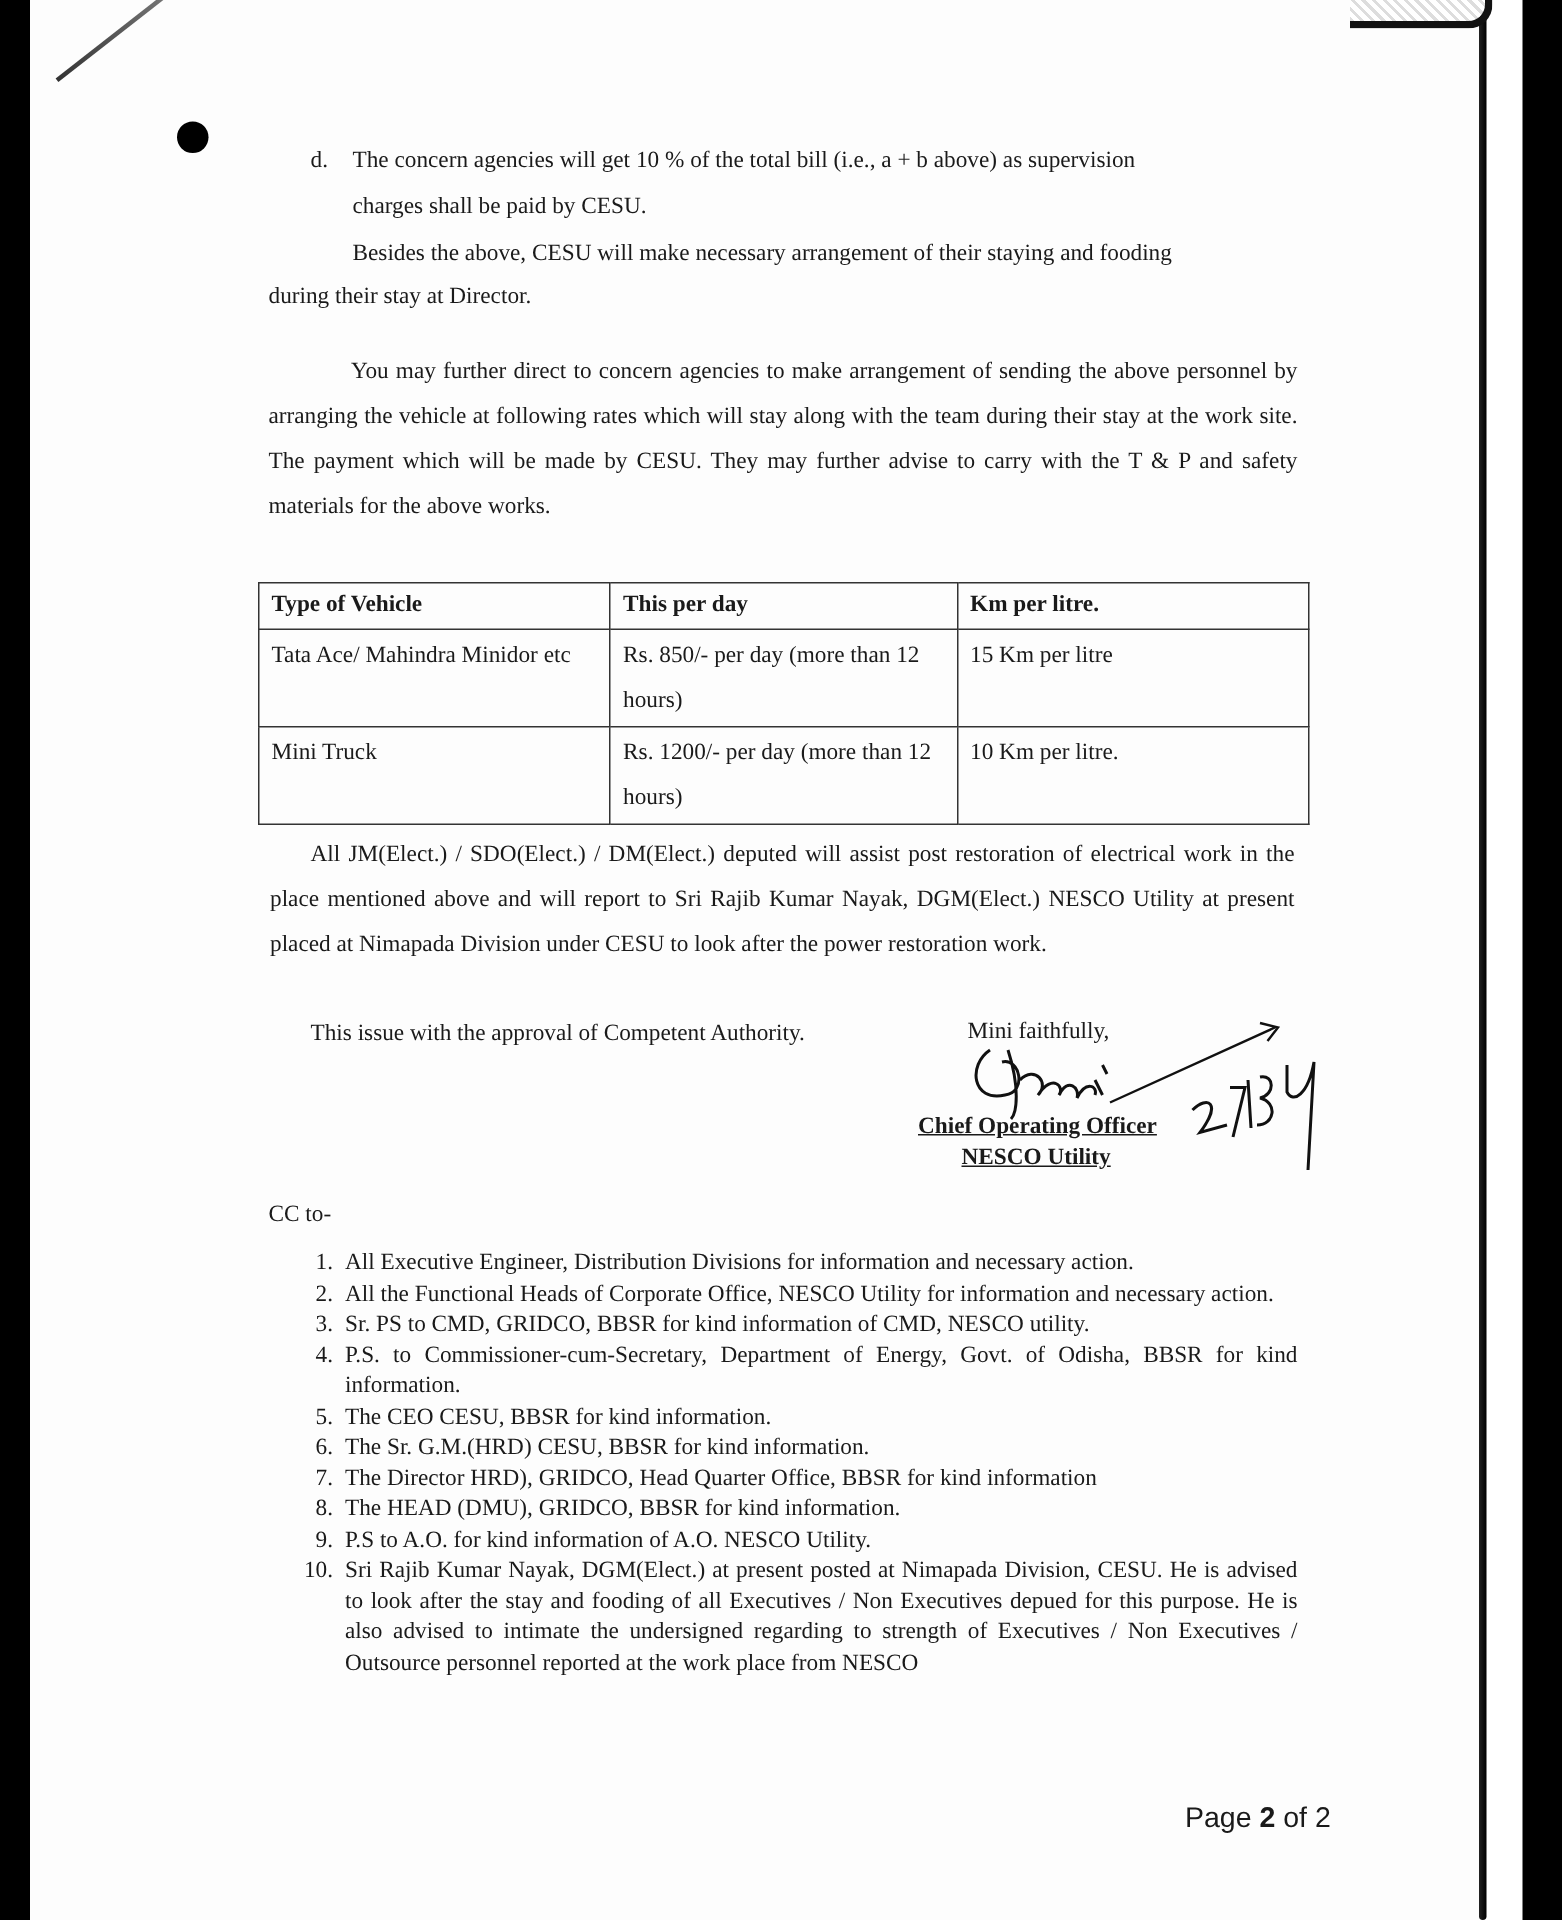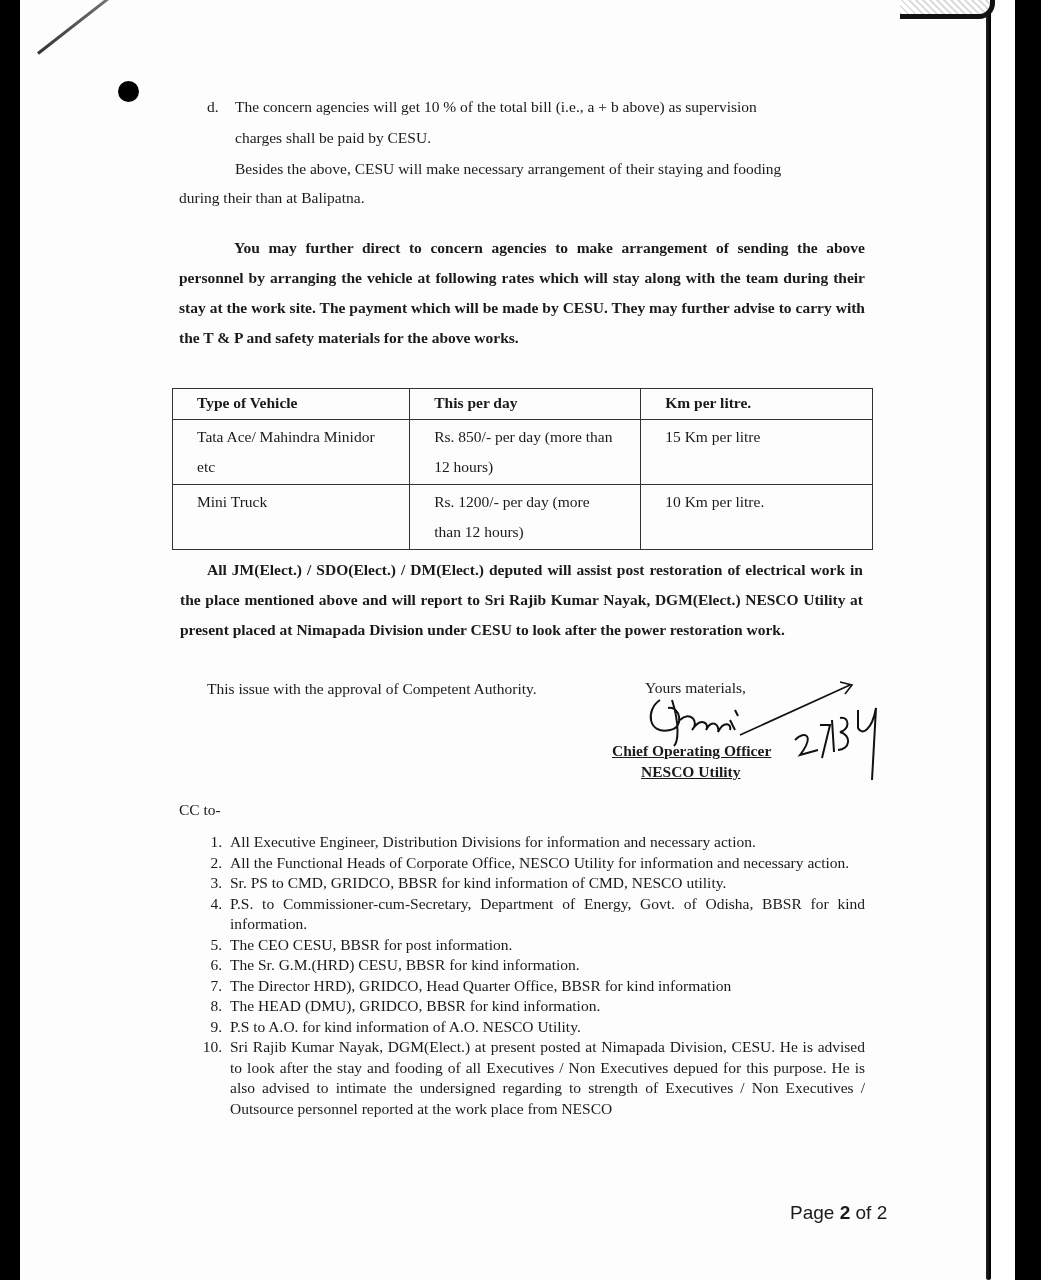--- a/index.html
+++ b/index.html
@@ -27,28 +27,28 @@
       position: absolute; left: 38px; top: 52px; width: 140px; height: 3px;
       background: linear-gradient(to right, #333, #999);
       transform: rotate(-38deg); transform-origin: left center;
     }
     .punch-dot {
       position: absolute; left: 118px; top: 81px; width: 21px; height: 21px;
       border-radius: 50%; background: #000;
     }
     .doc { position: absolute; left: 0; top: 0; width: 1041px; }
     .line { position: absolute; font-size: 15.5px; white-space: nowrap; font-family: "Liberation Serif", "DejaVu Serif", serif; }
-    .para { position: absolute; font-size: 15.5px; line-height: 30px; font-family: "Liberation Serif", "DejaVu Serif", serif; text-align: justify; font-weight: bold; }
+    .para { position: absolute; font-size: 15.5px; line-height: 30px; font-family: "Liberation Serif", "DejaVu Serif", serif; text-align: justify; }
 
     table.veh {
       position: absolute; left: 172px; top: 388px; width: 701px;
       border-collapse: collapse; font-family: "Liberation Serif", "DejaVu Serif", serif; font-size: 15.5px;
     }
     table.veh td, table.veh th {
-      border: 1.5px solid #333; vertical-align: top; padding: 2px 24px; text-align: left; line-height: 30px;
+      border: 1.5px solid #333; vertical-align: top; padding: 2px 8px; text-align: left; line-height: 30px;
     }
     table.veh th { font-weight: bold; height: 26px; line-height: 24px; }
     .c1 { width: 218px; } .c2 { width: 215px; } .c3 { width: 218px; }
 
     .sig-block { position: absolute; font-family: "Liberation Serif", "DejaVu Serif", serif; font-size: 15.5px; }
     .sig-title { font-weight: bold; text-decoration: underline; }
     .signature { position: absolute; left: 640px; top: 680px; width: 280px; height: 100px; }
 
     .cc-list { position: absolute; left: 200px; top: 832px; width: 665px; margin: 0; padding: 0; list-style: none;
       font-family: "Liberation Serif", "DejaVu Serif", serif; font-size: 15.5px; line-height: 20.5px; }
@@ -69,21 +69,21 @@
 <div class="fold-line"></div>
 <div class="punch-dot"></div>
 
 <div class="doc">
 
   <span class="line" style="left:207px; top:98px;">d.</span>
   <span class="line" style="left:235px; top:98px; width:628px; text-align:justify;">The concern agencies will get 10 % of the total bill (i.e., a + b above) as supervision</span>
   <span class="line" style="left:235px; top:129px;">charges shall be paid by CESU.</span>
 
   <span class="line" style="left:235px; top:160px;">Besides the above, CESU will make necessary arrangement of their staying and fooding</span>
-  <span class="line" style="left:179px; top:189px;">during their than at Balipatna.</span>
+  <span class="line" style="left:179px; top:189px;">during their stay at Director.</span>
 
   <p class="para" style="left:179px; top:233px; width:686px; margin:0; text-indent:55px;">You may further direct to concern agencies to make arrangement of sending the above personnel by arranging the vehicle at following rates which will stay along with the team during their stay at the work site. The payment which will be made by CESU. They may further advise to carry with the T &amp; P and safety materials for the above works.</p>
 
   <table class="veh">
     <tbody>
         <tr>
       <th class="c1">Type of Vehicle</th>
       <th class="c2">This per day</th>
       <th class="c3">Km per litre.</th>
     </tr>
@@ -97,39 +97,39 @@
       <td>Rs. 1200/- per day (more than 12 hours)</td>
       <td>10 Km per litre.</td>
     </tr>
   </tbody>
     </table>
 
   <p class="para" style="left:180px; top:555px; width:683px; margin:0; text-indent:27px;">All JM(Elect.) / SDO(Elect.) / DM(Elect.) deputed will assist post restoration of electrical work in the place mentioned above and will report to Sri Rajib Kumar Nayak, DGM(Elect.) NESCO Utility at present placed at Nimapada Division under CESU to look after the power restoration work.</p>
 
   <span class="line" style="left:207px; top:680px;">This issue with the approval of Competent Authority.</span>
 
-  <span class="sig-block" style="left:645px; top:679px;">Yours materials,</span>
+  <span class="sig-block" style="left:645px; top:679px;">Mini faithfully,</span>
 
   <svg class="signature" viewBox="0 0 280 100">
     <path d="M20 20 C 5 30, 8 55, 30 50 C 45 48, 40 25, 28 28 M32 20 C 40 45, 38 62, 34 66 M40 40 C 50 30, 60 42, 52 50 C 62 35, 70 45, 66 50 C 72 38, 80 45, 78 52 C 84 40, 92 44, 90 50 M90 40 L95 50 M95 30 L98 36" stroke="#111" stroke-width="2" fill="none"></path>
     <path d="M100 55 L 210 5 M200 2 L212 5 L205 14" stroke="#111" stroke-width="1.6" fill="none"></path>
     <path d="M155 60 C 165 50, 175 55, 160 75 L 178 70 M180 45 L 190 45 L 182 78 M192 40 L 194 72 M200 38 C 210 36, 210 50, 200 52 C 212 55, 210 70, 198 70 M218 30 L 218 48 C 222 56, 232 50, 236 28 L 232 100" stroke="#111" stroke-width="2" fill="none"></path>
   </svg>
 
   <span class="sig-block sig-title" style="left:612px; top:742px;">Chief Operating Officer</span>
   <span class="sig-block sig-title" style="left:641px; top:763px;text-align:right;">NESCO Utility</span>
 
   <span class="line" style="left:179px; top:801px;">CC to-</span>
 
   <ol class="cc-list">
     <li><span class="cc-num">1.</span><span>All Executive Engineer, Distribution Divisions for information and necessary action.</span></li>
     <li><span class="cc-num">2.</span><span>All the Functional Heads of Corporate Office, NESCO Utility for information and necessary action.</span></li>
     <li><span class="cc-num">3.</span><span>Sr. PS to CMD, GRIDCO, BBSR for kind information of CMD, NESCO utility.</span></li>
     <li><span class="cc-num">4.</span><span>P.S. to Commissioner-cum-Secretary, Department of Energy, Govt. of Odisha, BBSR for kind information.</span></li>
-    <li><span class="cc-num">5.</span><span>The CEO CESU, BBSR for post information.</span></li>
+    <li><span class="cc-num">5.</span><span>The CEO CESU, BBSR for kind information.</span></li>
     <li><span class="cc-num">6.</span><span>The Sr. G.M.(HRD) CESU, BBSR for kind information.</span></li>
     <li><span class="cc-num">7.</span><span>The Director HRD), GRIDCO, Head Quarter Office, BBSR for kind information</span></li>
     <li><span class="cc-num">8.</span><span>The HEAD (DMU), GRIDCO, BBSR for kind information.</span></li>
     <li><span class="cc-num">9.</span><span>P.S to A.O. for kind information of A.O. NESCO Utility.</span></li>
     <li><span class="cc-num">10.</span><span>Sri Rajib Kumar Nayak, DGM(Elect.) at present posted at Nimapada Division, CESU. He is advised to look after the stay and fooding of all Executives / Non Executives depued for this purpose. He is also advised to intimate the undersigned regarding to strength of Executives / Non Executives / Outsource personnel reported at the work place from NESCO</span></li>
   </ol>
 
   <div class="page-num">
     <span>Page</span>
     <b>2</b>

